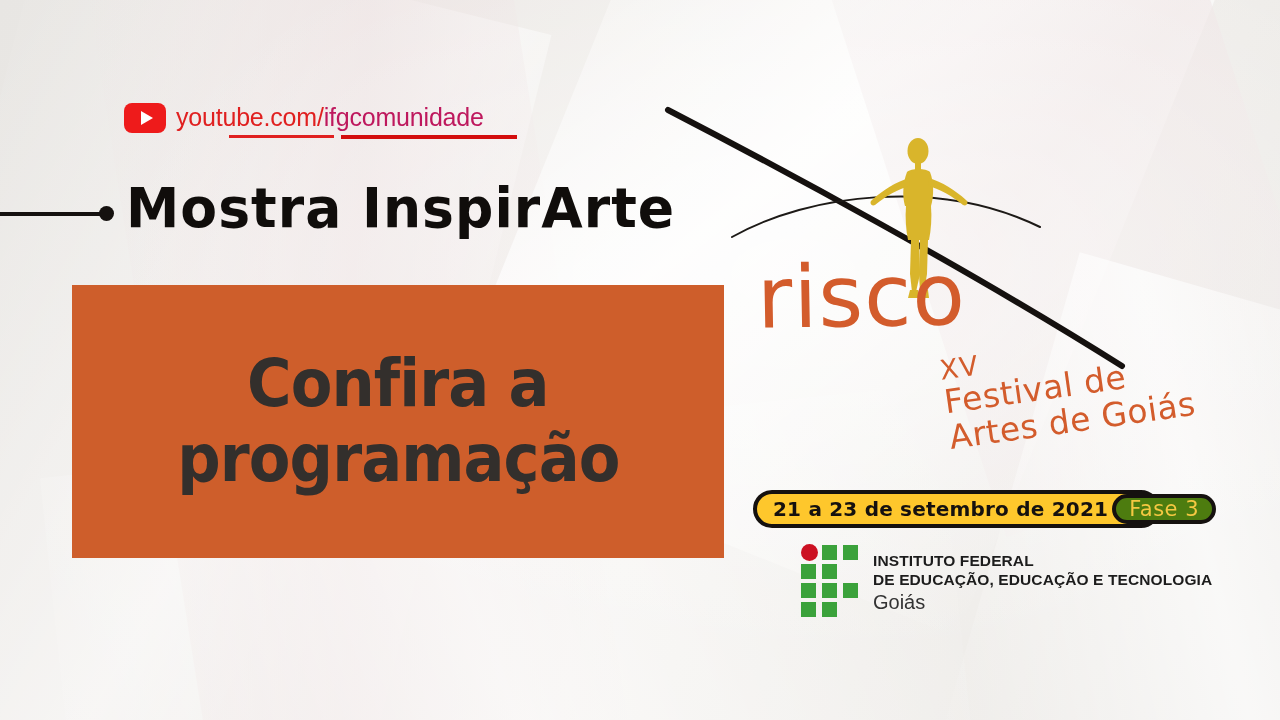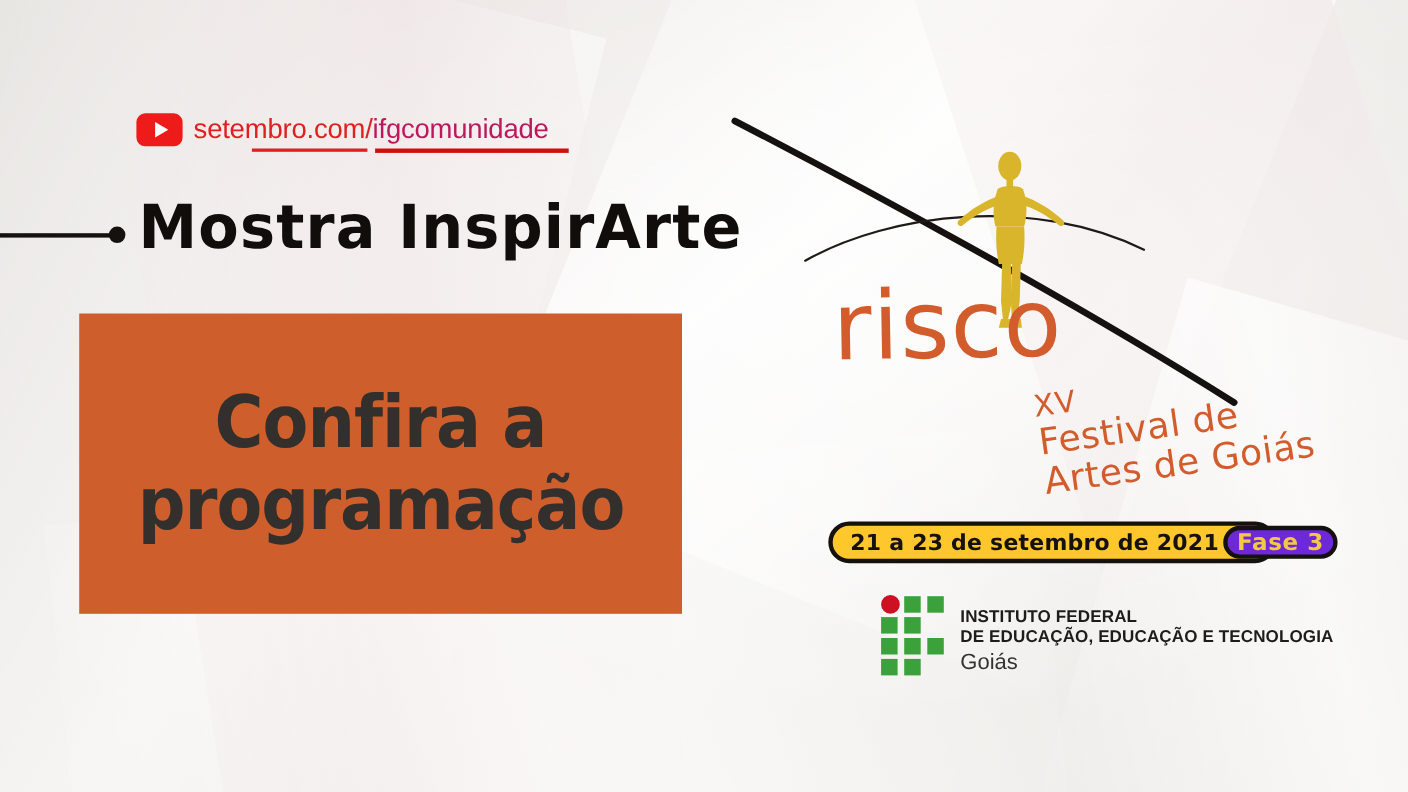--- a/index.html
+++ b/index.html
@@ -122,21 +122,21 @@
     letter-spacing: 1px;
     white-space: nowrap;
     transform: scale(1.03, 1.06);
     transform-origin: left top;
   }
 
   
   .cta-box {
     position: absolute;
     left: 72px; top: 285px;
-    width: 548px; height: 273px;
+    width: 652px; height: 273px;
     background: #ce5e2b;
     display: flex;
     flex-direction: column;
     align-items: center;
     justify-content: center;
     gap: 6px;
   }
   .cta-line {
     font-family: "DejaVu Sans", sans-serif;
     font-weight: bold;
@@ -173,21 +173,21 @@
     line-height: 1.08;
     white-space: nowrap;
   }
   .fest-xv  { font-size: 27px; letter-spacing: 1px; }
   .fest-l1  { font-size: 33px; letter-spacing: .5px; }
   .fest-l2  { font-size: 33px; letter-spacing: .5px; }
 
   
   .date-pill {
     position: absolute;
-    left: 753px; top: 474px;
+    left: 753px; top: 490px;
     height: 38px;
     padding: 0 4px 0 16px;
     background: #fec72c;
     border: 4px solid #15110f;
     border-radius: 22px;
     display: flex;
     align-items: center;
     box-sizing: border-box;
     width: 407px;
   }
@@ -199,39 +199,39 @@
     white-space: nowrap;
     letter-spacing: .2px;
     flex: 1;
     text-align: center;
     padding-right: 4px;
   }
   .fase-badge {
     height: 100%;
     min-width: 104px;
     margin: 0 -4px 0 0;
-    background: #6d28d9;
+    background: #4d7c0f;
     border: 4px solid #15110f;
     border-radius: 22px;
     box-sizing: border-box;
     display: flex; align-items: center; justify-content: center;
     font-family: "DejaVu Sans", sans-serif;
-    font-weight: bold;
+    font-weight: normal;
     font-size: 21px;
     color: #f5c842;
     letter-spacing: .5px;
     white-space: nowrap;
   }
 
   
   .ifg {
     position: absolute;
     left: 801px; top: 538px;
     display: flex;
-    align-items: center;
+    align-items: flex-end;
     gap: 14px;
   }
   .ifg-grid {
     position: relative;
     width: 58px; height: 70px;
   }
   .ifg-cell {
     position: absolute;
     width: 15px; height: 15px;
     background: #3ba23b;
@@ -267,21 +267,21 @@
   <div class="vignette"></div>
 
   <div class="rule-line"></div>
   <div class="rule-dot"></div>
 
   <div class="yt-row">
     <div class="yt-badge">
       <div class="tri"></div>
     </div>
     <div style="position:relative;">
-      <div class="yt-text"><span>setembro.com/</span><span class="bold">ifgcomunidade</span></div>
+      <div class="yt-text"><span>youtube.com/</span><span class="bold">ifgcomunidade</span></div>
       <div class="yt-underline yt-u1"></div>
       <div class="yt-underline yt-u2"></div>
     </div>
   </div>
 
   <div class="mostra">Mostra InspirArte</div>
 
   <div class="cta-box">
     <div class="cta-line">Confira a</div>
     <div class="cta-line">programação</div>

